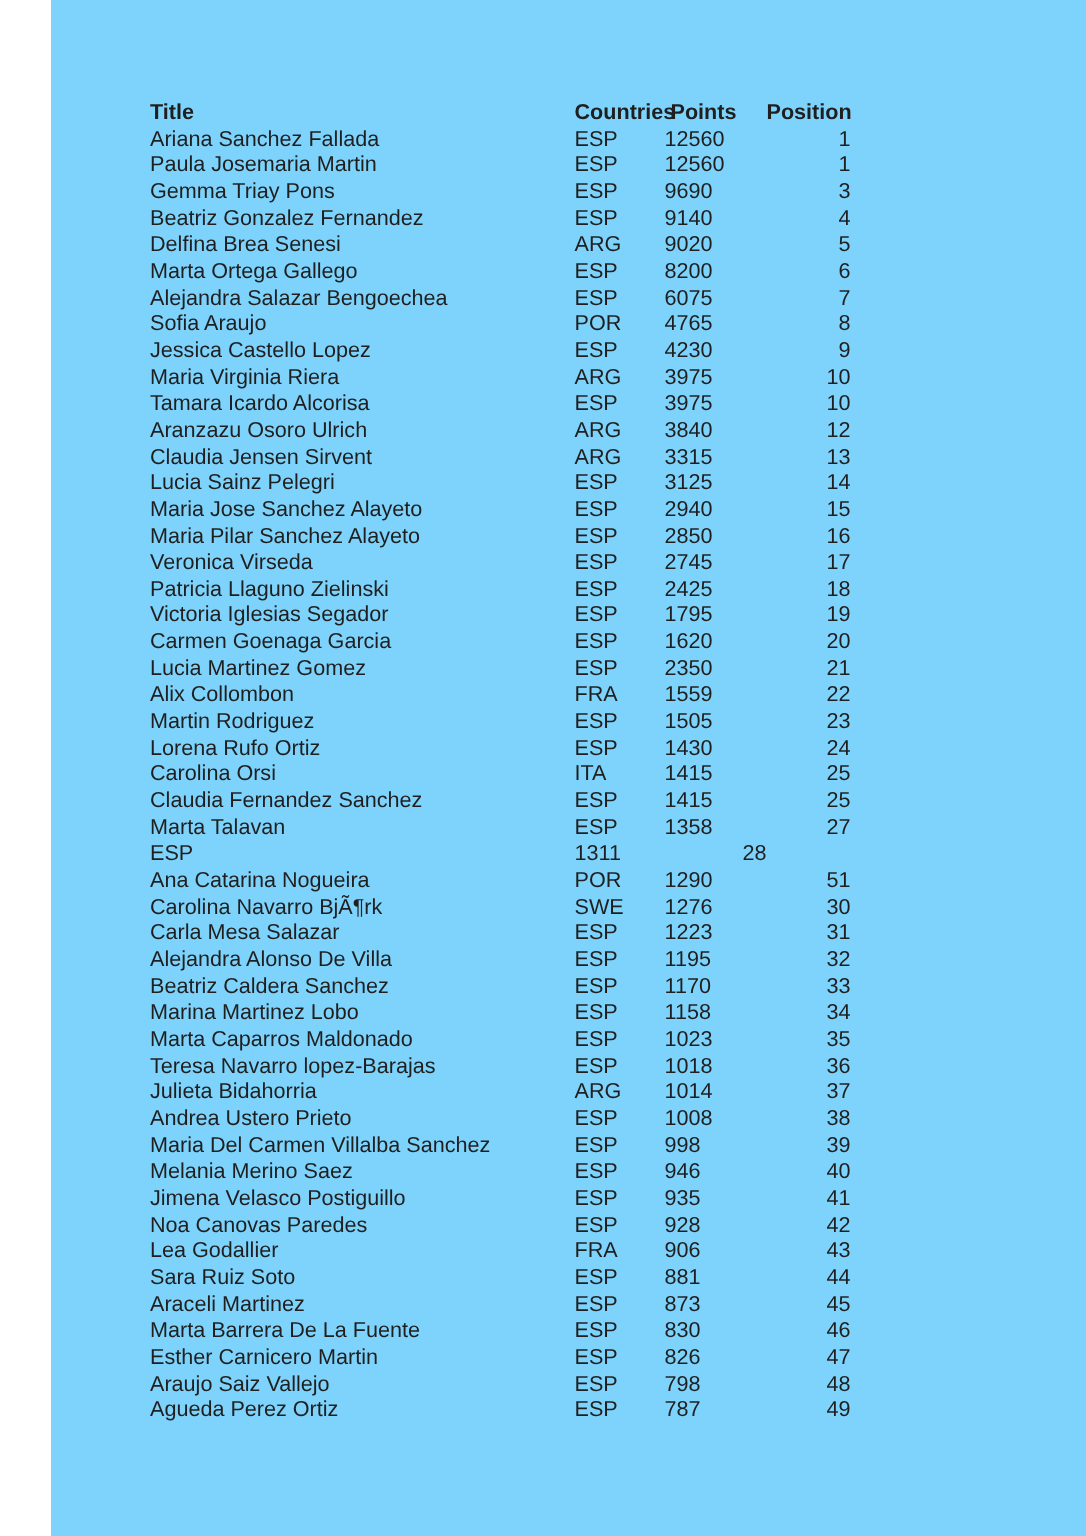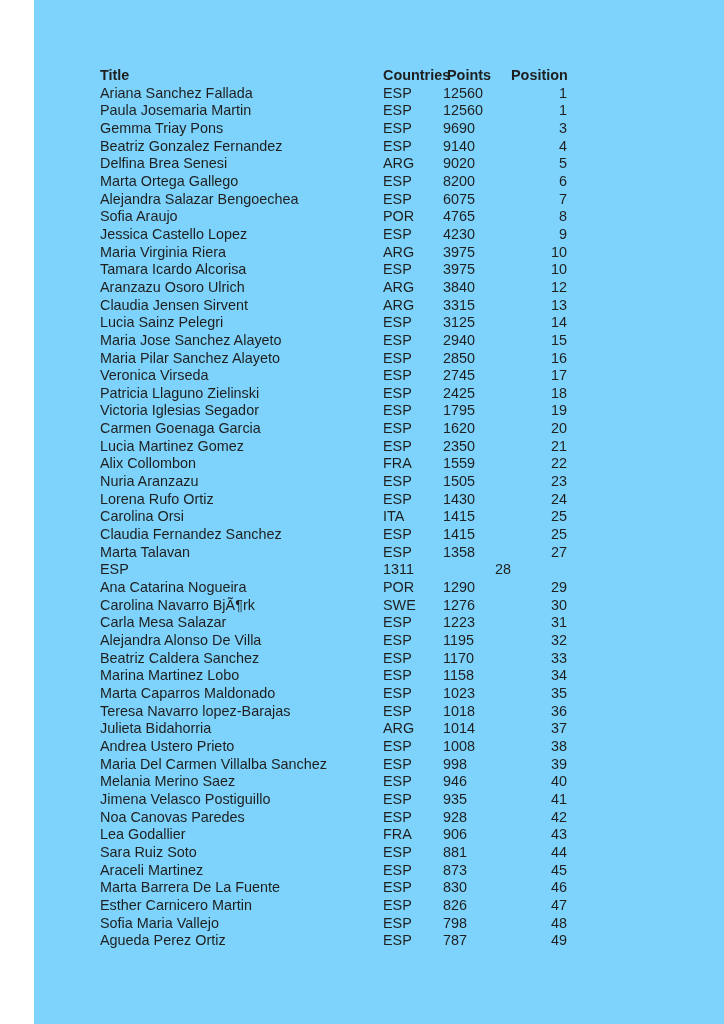--- a/index.html
+++ b/index.html
@@ -229,21 +229,21 @@
 
   <div class="trow">
     <div class="cell c-title">Alix Collombon</div>
     <div class="cell c-country">FRA</div>
     <div class="cell c-points">1559</div>
     <div class="cell c-gap"></div>
     <div class="cell c-pos">22</div>
   </div>
 
   <div class="trow">
-    <div class="cell c-title">Nuria Aranzazu</div>
+    <div class="cell c-title">Martin Rodriguez</div>
     <div class="cell c-country">ESP</div>
     <div class="cell c-points">1505</div>
     <div class="cell c-gap"></div>
     <div class="cell c-pos">23</div>
   </div>
 
   <div class="trow">
     <div class="cell c-title">Lorena Rufo Ortiz</div>
     <div class="cell c-country">ESP</div>
     <div class="cell c-points">1430</div>
@@ -280,21 +280,21 @@
     <div class="cell c-points">1311</div>
     <div class="cell c-gap"></div>
     <div class="cell c-pos">28</div>
   </div>
 
   <div class="trow">
     <div class="cell c-title">Ana Catarina Nogueira</div>
     <div class="cell c-country">POR</div>
     <div class="cell c-points">1290</div>
     <div class="cell c-gap"></div>
-    <div class="cell c-pos">29</div>
+    <div class="cell c-pos">51</div>
   </div>
 
   <div class="trow">
     <div class="cell c-title">Carolina Navarro BjÃ¶rk</div>
     <div class="cell c-country">SWE</div>
     <div class="cell c-points">1276</div>
     <div class="cell c-gap"></div>
     <div class="cell c-pos">30</div>
   </div>
 
@@ -428,21 +428,21 @@
 
   <div class="trow">
     <div class="cell c-title">Esther Carnicero Martin</div>
     <div class="cell c-country">ESP</div>
     <div class="cell c-points">826</div>
     <div class="cell c-gap"></div>
     <div class="cell c-pos">47</div>
   </div>
 
   <div class="trow">
-    <div class="cell c-title">Sofia Maria Vallejo</div>
+    <div class="cell c-title">Araujo Saiz Vallejo</div>
     <div class="cell c-country">ESP</div>
     <div class="cell c-points">798</div>
     <div class="cell c-gap"></div>
     <div class="cell c-pos">48</div>
   </div>
 
   <div class="trow">
     <div class="cell c-title">Agueda Perez Ortiz</div>
     <div class="cell c-country">ESP</div>
     <div class="cell c-points">787</div>

